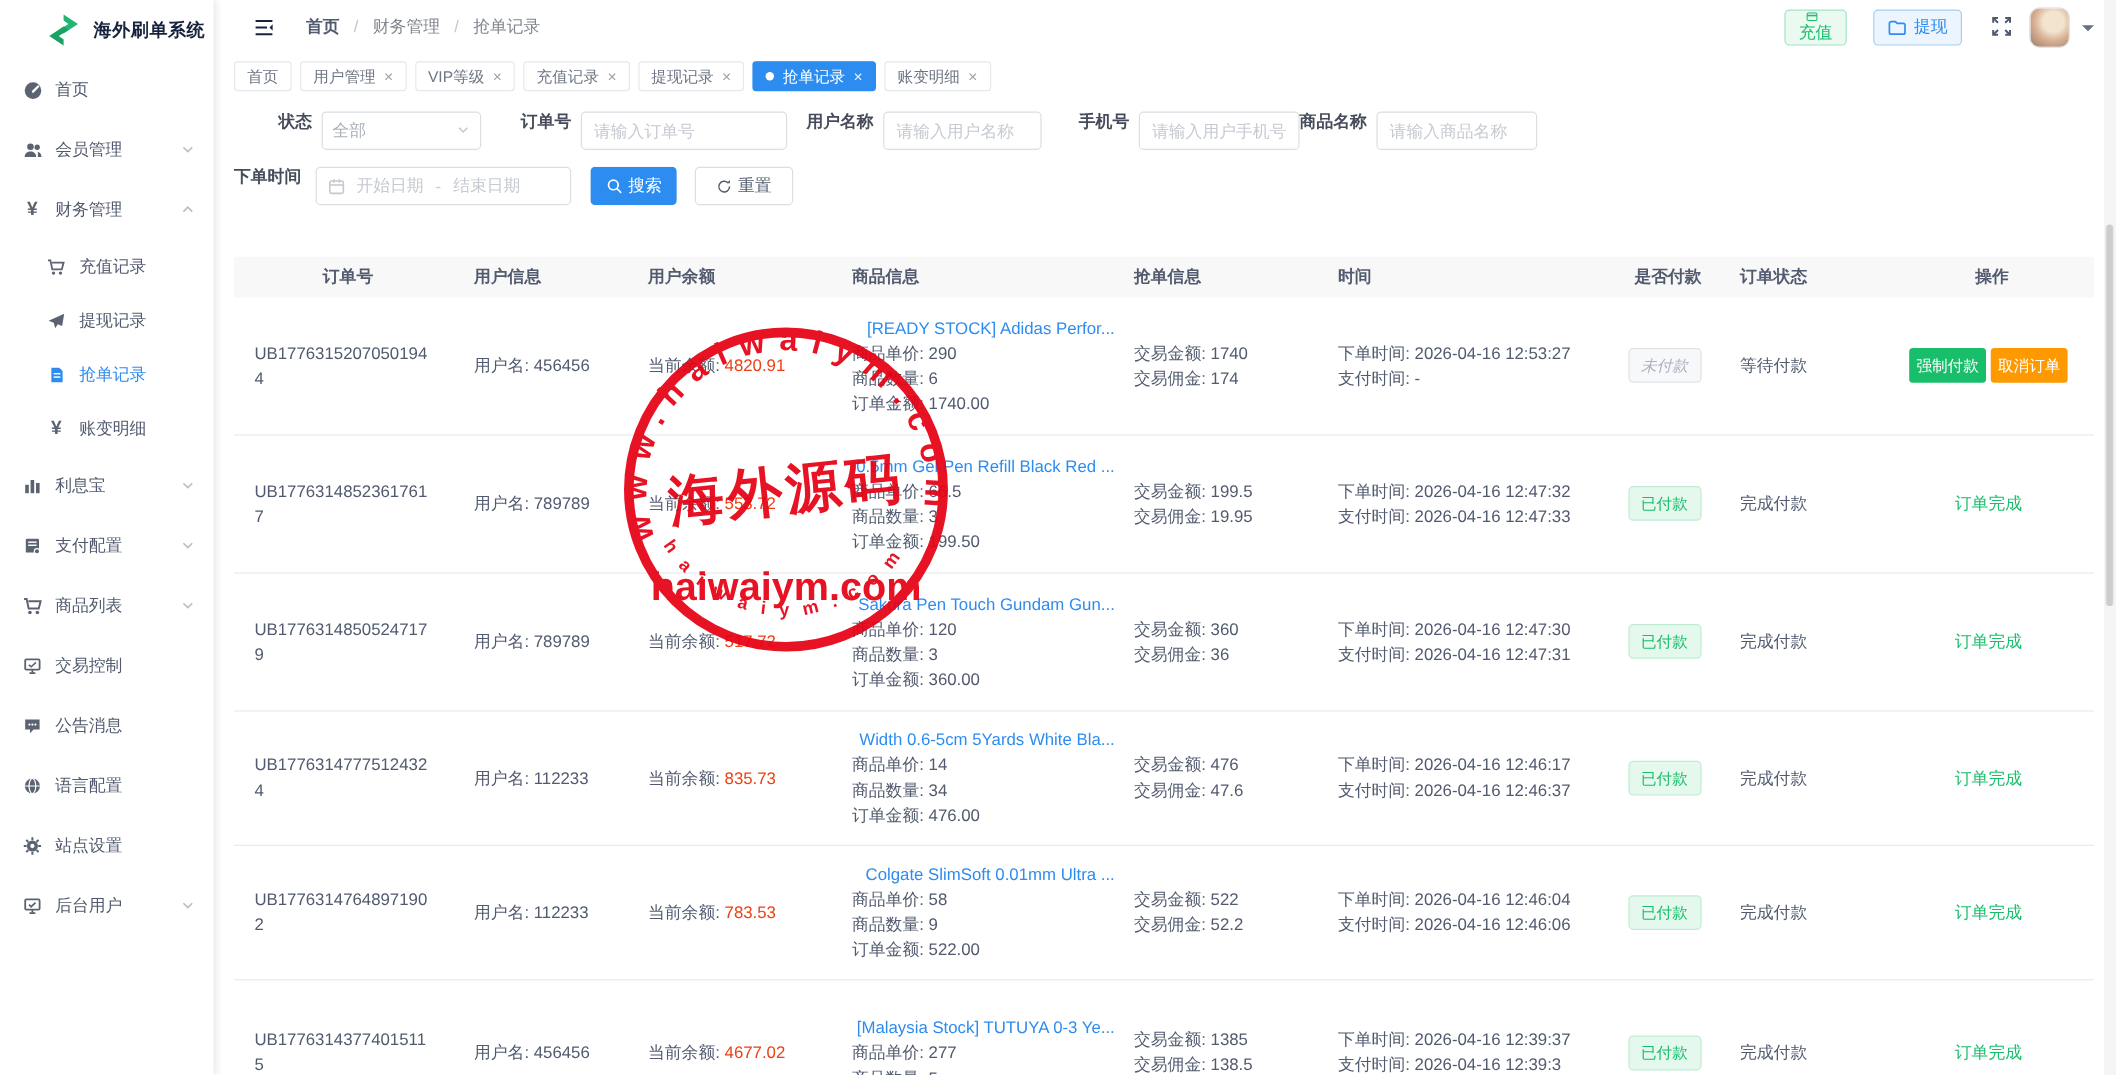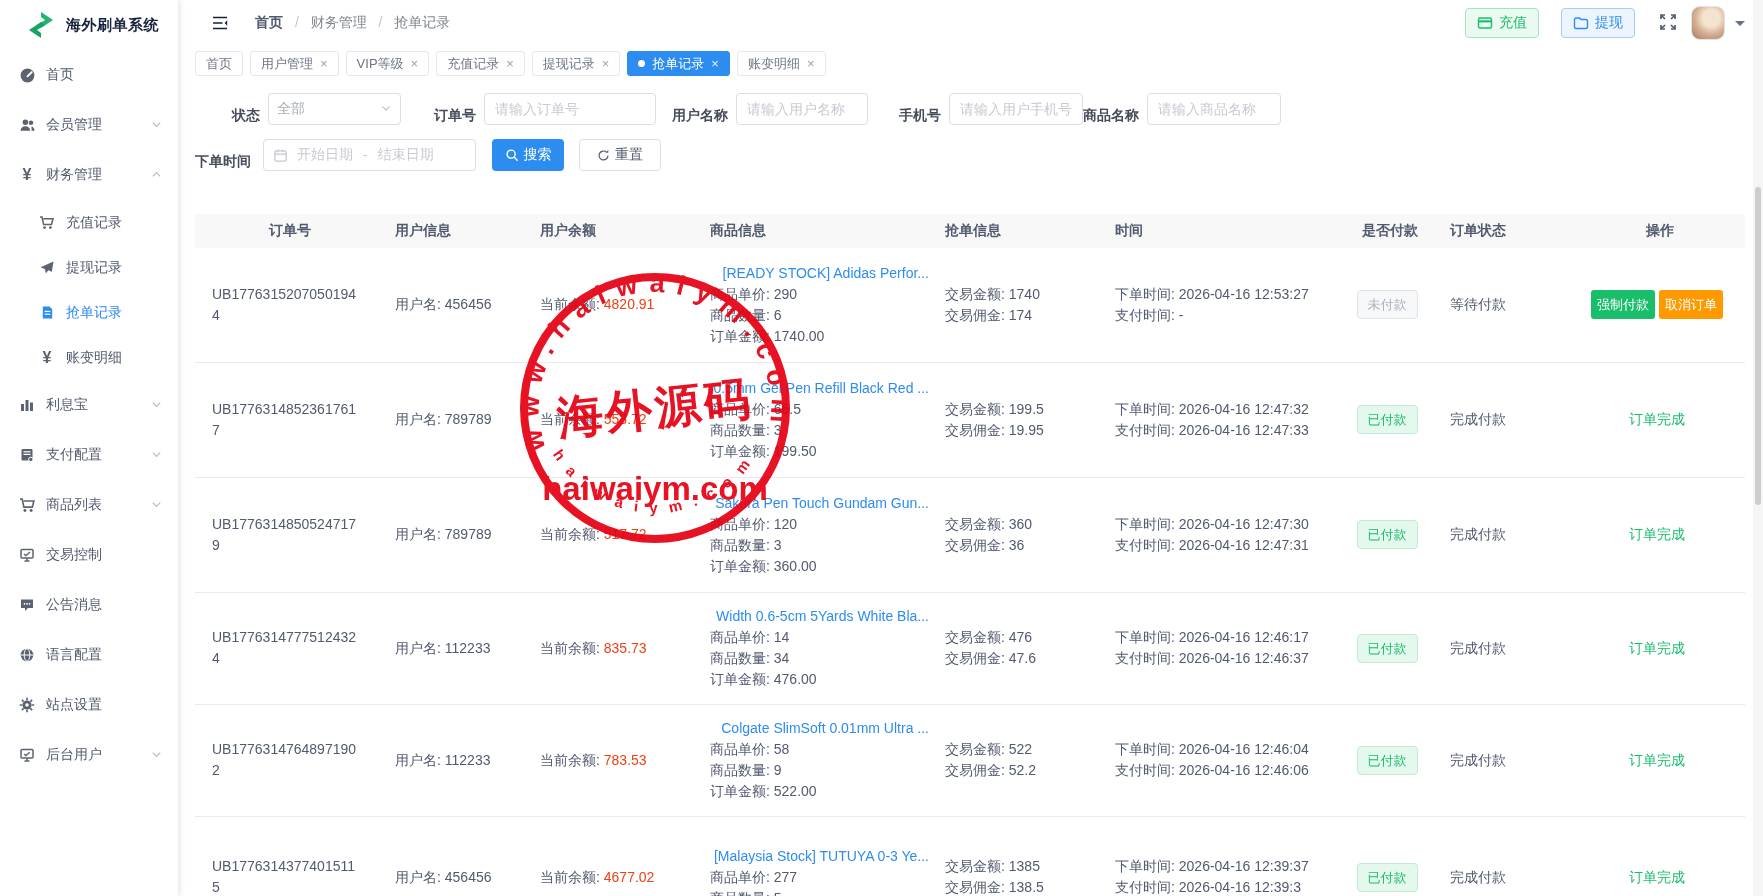--- a/index.html
+++ b/index.html
@@ -2,60 +2,60 @@
 <html><head>
 <meta charset="utf-8">
 <style>
   * { box-sizing: border-box; margin: 0; padding: 0; }
   html,body { width:1763px; height:896px; overflow:hidden; background:#fff;
     font-family:"Liberation Sans","DejaVu Sans",sans-serif; font-size:14px; color:#515a6e; }
   .app { display:flex; width:1763px; height:896px; }
 
   
   .sidebar { width:178px; height:896px; background:#fff; box-shadow:2px 0 6px rgba(0,0,0,.1); position:relative; z-index:5; flex:0 0 178px; }
-  .logo { height:50px; display:flex; align-items:center; padding-left:26px; }
+  .logo { height:50px; display:flex; align-items:center; padding-left:38px; }
   .logo-title { font-weight:bold; font-size:15px; color:#17233d; margin-left:10px; letter-spacing:.5px; }
   .side-item { height:50px; display:flex; align-items:center; padding-left:18px; cursor:pointer; color:#515a6e; }
   .side-sub  { height:45px; padding-left:38px; }
   .side-item .s-ico { width:18px; height:18px; display:inline-flex; align-items:center; justify-content:center; color:#5c6370; flex:0 0 18px; }
   .side-item .s-lbl { margin-left:10px; }
   .side-item.active, .side-item.active .s-ico { color:#2d8cf0; }
   .side-item .chev { margin-left:auto; margin-right:16px; color:#b6bcc6; }
   .yen-glyph { font-weight:bold; font-size:16px; line-height:1; }
 
   
   .main { flex:1; position:relative; background:#fff; }
   .topbar { height:46px; display:flex; align-items:center; padding:0 18px 0 33px; }
   .hamburger { width:18px; height:16px; cursor:pointer; }
   .breadcrumb { margin-left:26px; font-size:14px; }
   .bc-home { color:#515a6e; font-weight:bold; cursor:pointer; }
   .bc-sep { color:#c5c8ce; margin:0 8px; }
   .bc-link { color:#80868f; cursor:pointer; }
   .top-right { margin-left:auto; display:flex; align-items:center; }
   .btn-chip { height:30px; display:inline-flex; align-items:center; padding:0 11px; border-radius:4px; font-size:14px; cursor:pointer; }
   .btn-chip svg { margin-right:6px; }
-  .btn-recharge { color:#19be6b; background:#eafaf1; border:1px solid #a5e3c4; }
+  .btn-recharge { color:#19be6b; background:#eafaf1; border:1px solid #a5e3c4;flex-direction:column; }
   .btn-withdraw { color:#2d8cf0; background:#ecf5fe; border:1px solid #a6cdf3; margin-left:22px; }
   .fs-icon { margin-left:24px; cursor:pointer; color:#515a6e; }
   .avatar { width:34px; height:34px; border-radius:9px; margin-left:14px; cursor:pointer;
     background: radial-gradient(circle at 60% 35%, #f3e4cf 0 30%, #d9b296 55%, #9c7a63 100%); border:1px solid #e3e3e3; }
   .caret { width:0; height:0; border:5px solid transparent; border-top-color:#657180; margin-left:10px; margin-top:5px; cursor:pointer; }
 
   
   .tabbar { padding:5px 17px 4px; display:flex; align-items:center; }
   .tab { height:25px; display:inline-flex; align-items:center; padding:0 10px; margin-right:7px;
     border:1px solid #e6e8eb; border-radius:3px; background:#fff; font-size:13px; color:#6e7685; cursor:pointer; white-space:nowrap; }
   .tab .x { margin-left:7px; font-size:13px; color:#9aa1ab; line-height:1; }
   .tab.active { background:#2d8cf0; border-color:#2d8cf0; color:#fff; }
   .tab.active .x { color:#eaf4ff; }
   .tab .dot { width:7px; height:7px; border-radius:50%; background:#fff; margin-right:7px; }
 
   
   .filters { padding:13px 17px 0; }
-  .frow { display:flex; align-items:flex-end; height:32px; }
+  .frow { display:flex; align-items:flex-start; height:32px; }
   .frow + .frow { margin-top:14px; }
   .flabel { font-weight:bold; color:#464c5b; margin-right:8px; white-space:nowrap; }
   .fselect, .finput, .fdate { height:32px; border:1px solid #dcdee2; border-radius:4px; background:#fff; }
   .fselect { width:133px; display:flex; align-items:center; padding:0 8px; color:#aab0b8; cursor:pointer; }
   .fselect .sel-chev { margin-left:auto; color:#c5c8ce; }
   .finput { padding:0 10px; font-size:14px; color:#515a6e; outline:none; font-family:inherit; }
   .finput::placeholder { color:#c6cad1; }
   .fdate { width:213px; display:flex; align-items:center; padding:0 9px; color:#c6cad1; cursor:pointer; }
   .fdate .dph { margin-left:9px; }
   .fdate .dsep { margin:0 10px; }
@@ -72,21 +72,21 @@
   tbody td { border-bottom:1px solid #e8eaec; vertical-align:middle; padding:10px 6px 10px 10px; font-size:14px; line-height:21px; }
   tbody tr:nth-child(1){ height:114px; } tbody tr:nth-child(2){ height:115px; }
   tbody tr:nth-child(3){ height:115px; } tbody tr:nth-child(4){ height:112px; }
   tbody tr:nth-child(5){ height:112px; } tbody tr:nth-child(6){ height:122px; }
   td.c { text-align:center; padding-left:0; }
   .order-no { display:inline-block; max-width:150px; word-break:break-all; text-align:left; }
   .timecell { max-width:207px; word-break:break-all; }
   .prod-link { color:#2d8cf0; cursor:pointer; display:block;text-align:right; }
   .red { color:#ed4014;text-align:center; }
   .badge { display:inline-block; padding:3px 10px; border-radius:4px; font-size:13px; }
-  .badge-unpaid { background:#f7f8fa; border:1px solid #dfe2e6; color:#aab3bf; }
+  .badge-unpaid { background:#f7f8fa; border:1px solid #dfe2e6; color:#aab3bf;font-style:italic; }
   .badge-paid { background:#e4f8ed; border:1px solid #c0ecd3; color:#19be6b; }
   .abtn { display:inline-block; padding:4px 6px; border-radius:3px; color:#fff; font-size:13px; cursor:pointer; white-space:nowrap; }
   .abtn-force { background:#19be6b; margin-right:4px; }
   .abtn-cancel { background:#ff9900; }
   .done-link { color:#19be6b; cursor:pointer; }
 
   
   .stamp { position:absolute; left:337px; top:268px; width:280px; height:280px; pointer-events:none; z-index:9; opacity:.92; }
   .stamp text, .stamp textPath { fill:#e60012; font-weight:bold; }
 

